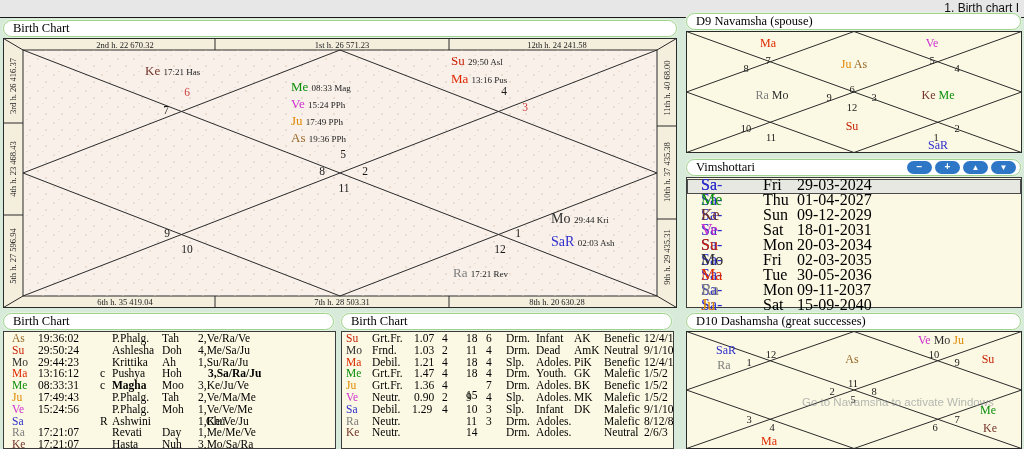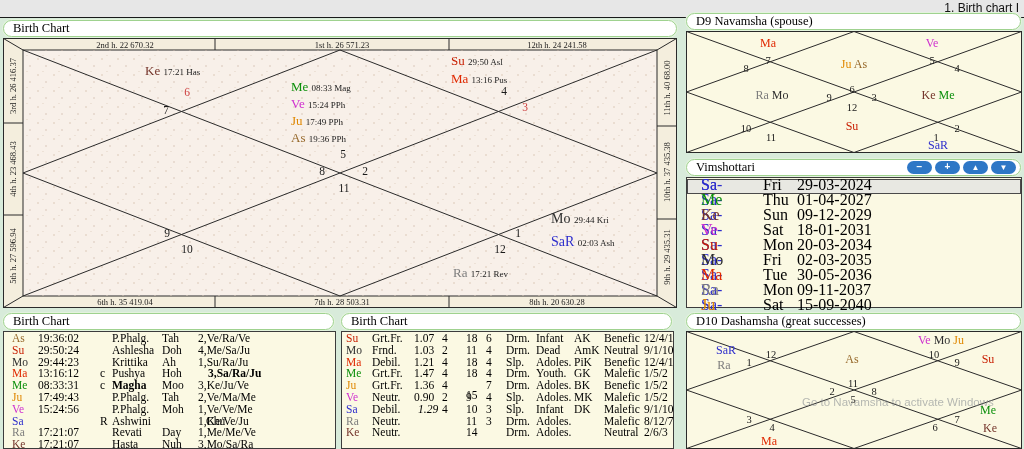--- a/index.html
+++ b/index.html
@@ -380,39 +380,39 @@
       <span style="left: 144px;">4</span>
       <span style="left: 164px;">Slp.</span>
       <span style="left: 194px;">Adoles.</span>
       <span style="left: 232px;">MK</span>
       <span style="left: 262px;">Malefic</span>
       <span style="left: 302px;">1/5/2</span>
     </div>
     <div class="trow">
       <span style="left: 4px; color: rgb(45, 45, 204);">Sa</span>
       <span style="left: 30px;">Debil.</span>
-      <span style="left: 76px; font-style: italic;">1.29</span>
+      <span style="left: 70px;">1.29</span>
       <span style="left: 100px;">4</span>
       <span style="left: 124px;">10</span>
       <span style="left: 144px;">3</span>
       <span style="left: 164px;">Slp.</span>
       <span style="left: 194px;">Infant</span>
       <span style="left: 232px;">DK</span>
       <span style="left: 262px;">Malefic</span>
       <span style="left: 302px;">9/1/10</span>
     </div>
     <div class="trow">
       <span style="left: 4px; color: rgb(125, 125, 125);">Ra</span>
       <span style="left: 30px;">Neutr.</span>
       <span style="left: 124px;">11</span>
       <span style="left: 144px;">3</span>
       <span style="left: 164px;">Drm.</span>
       <span style="left: 194px;">Adoles.</span>
       <span style="left: 262px;">Malefic</span>
-      <span style="left: 302px;">8/12/7</span>
+      <span style="left: 302px;">8/12/8</span>
     </div>
     <div class="trow">
       <span style="left: 4px; color: rgb(116, 52, 42);">Ke</span>
       <span style="left: 30px;">Neutr.</span>
       <span style="left: 124px;">14</span>
       <span style="left: 164px;">Drm.</span>
       <span style="left: 194px;">Adoles.</span>
       <span style="left: 262px;">Neutral</span>
       <span style="left: 302px;">2/6/3</span>
     </div>

